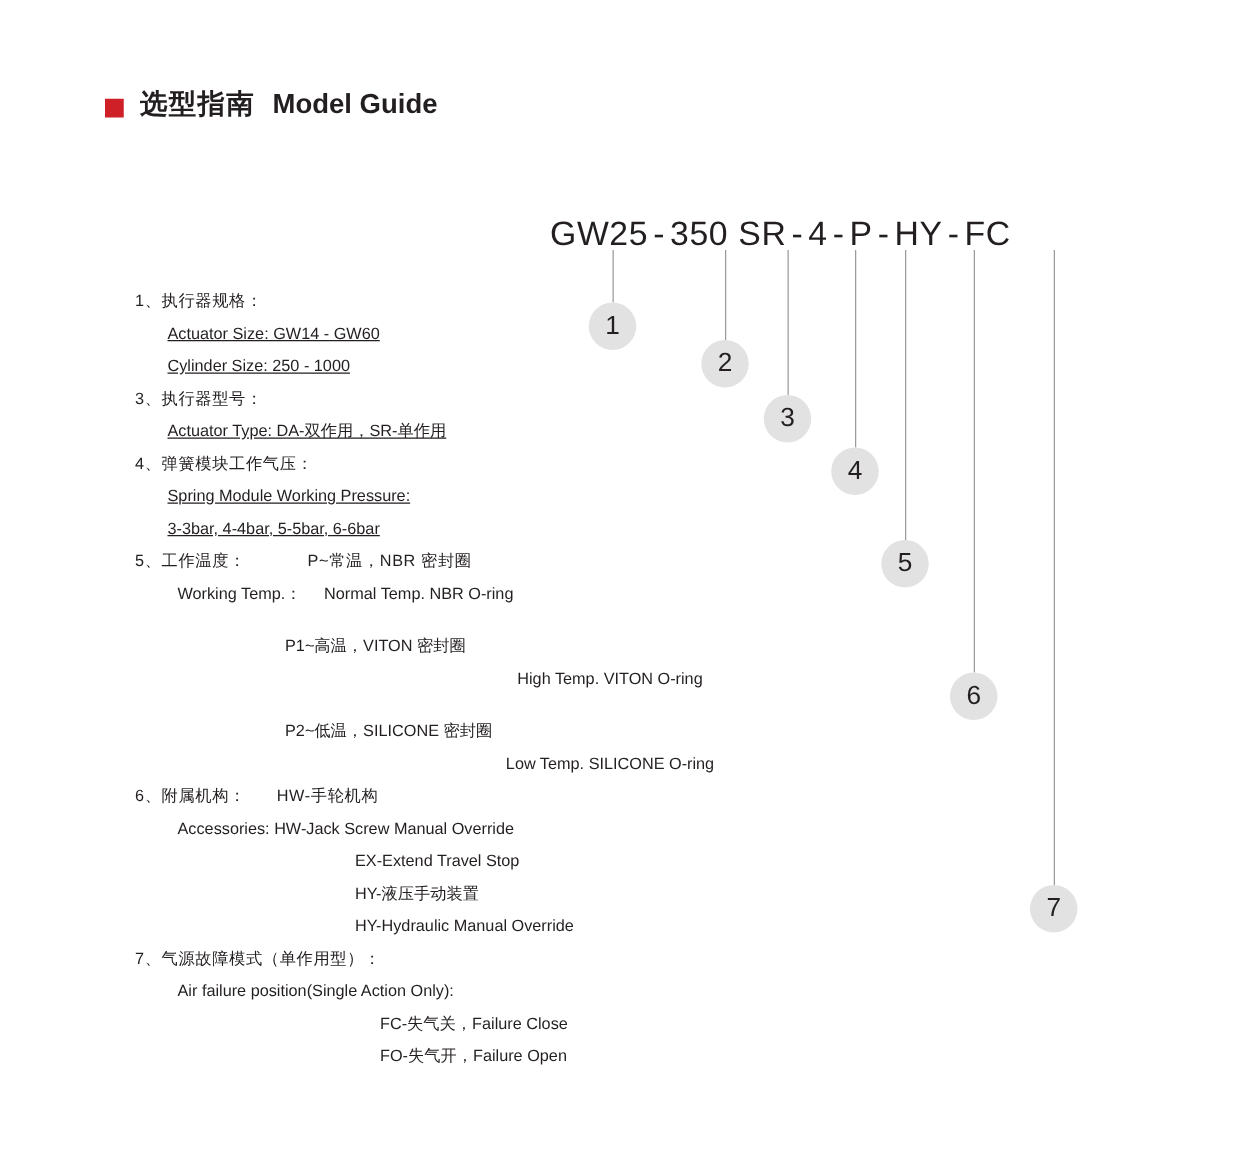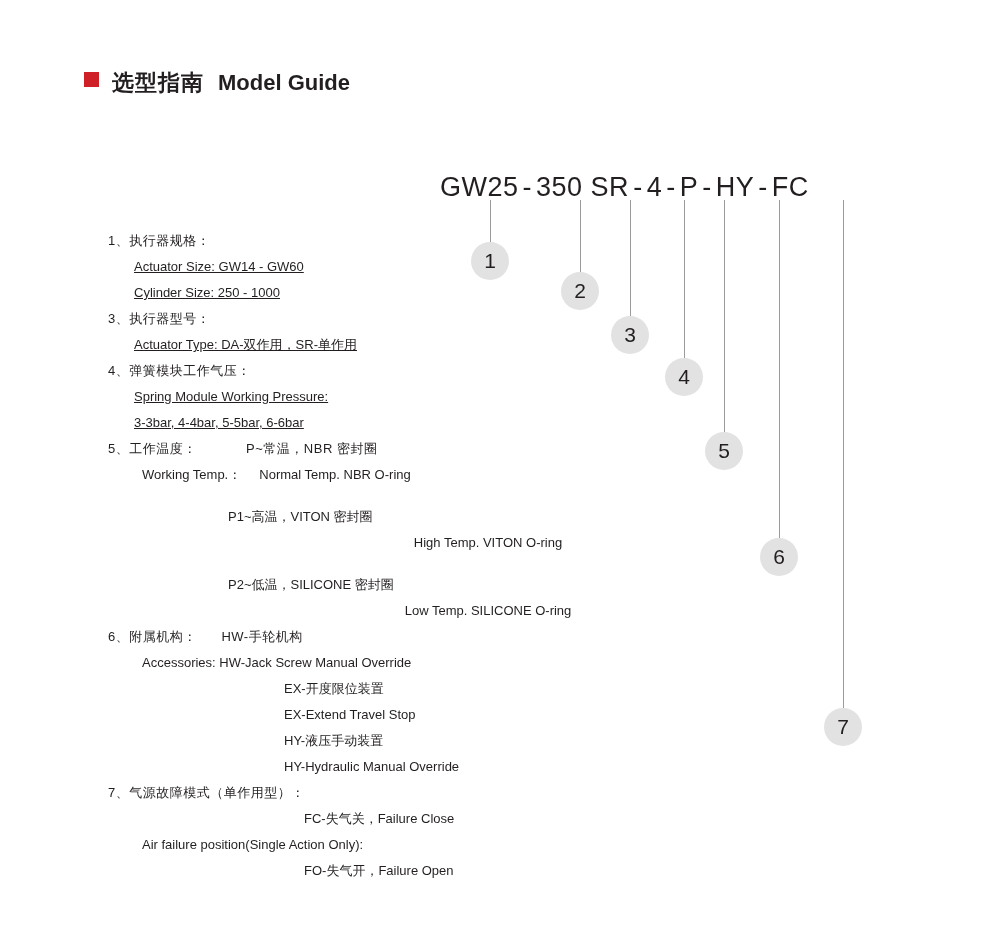--- a/index.html
+++ b/index.html
@@ -15,21 +15,21 @@
     position: relative;
     overflow: hidden;
   }
 
   
   #header {
     position: absolute;
     left: 84px;
     top: 72px;
     display: flex;
-    align-items: flex-start;
+    align-items: flex-end;
   }
   #header .bullet {
     width: 15px;
     height: 15px;
     background: #cf2027;
     margin-right: 13px;
     flex: none;
   }
   #header .title-cn {
     font-size: 22px;
@@ -157,21 +157,20 @@
   <div class="row ind-1">Spring Module Working Pressure:</div>
   <div class="row ind-1">3-3bar, 4-4bar, 5-5bar, 6-6bar</div>
   <div class="row cn">5、工作温度：            P~常温，NBR 密封圈</div>
   <div class="row ind-2">Working Temp.：     Normal Temp. NBR O-ring</div>
   <div class="row ind-3">P1~高温，VITON 密封圈</div>
   <div class="row ind-4">High Temp. VITON O-ring</div>
   <div class="row ind-3">P2~低温，SILICONE 密封圈</div>
   <div class="row ind-4">Low Temp. SILICONE O-ring</div>
   <div class="row cn">6、附属机构：      HW-手轮机构</div>
   <div class="row ind-2">Accessories: HW-Jack Screw Manual Override</div>
-  <div class="row ind-5">EX-开度限位装置</div>
   <div class="row ind-5">EX-Extend Travel Stop</div>
   <div class="row ind-5">HY-液压手动装置</div>
   <div class="row ind-5">HY-Hydraulic Manual Override</div>
   <div class="row cn">7、气源故障模式（单作用型）：</div>
+  <div class="row ind-2">Air failure position(Single Action Only):</div>
   <div class="row ind-7">FC-失气关，Failure Close</div>
-  <div class="row ind-2">Air failure position(Single Action Only):</div>
   <div class="row ind-7">FO-失气开，Failure Open</div>
 </div>
 
 </body></html>

